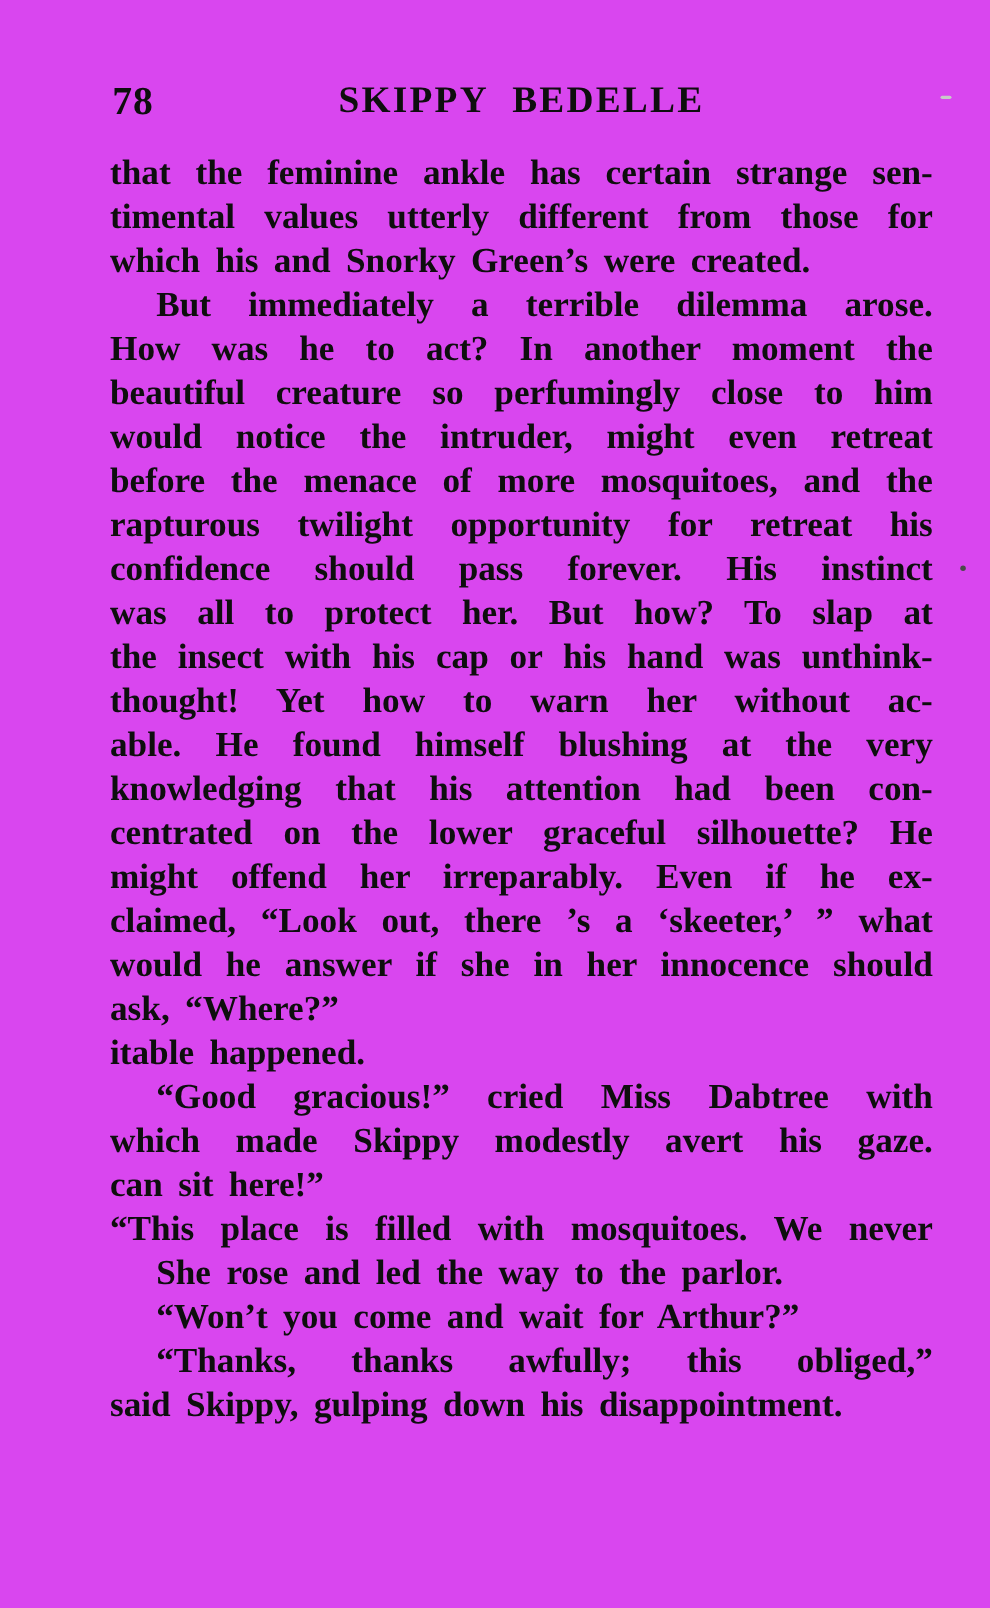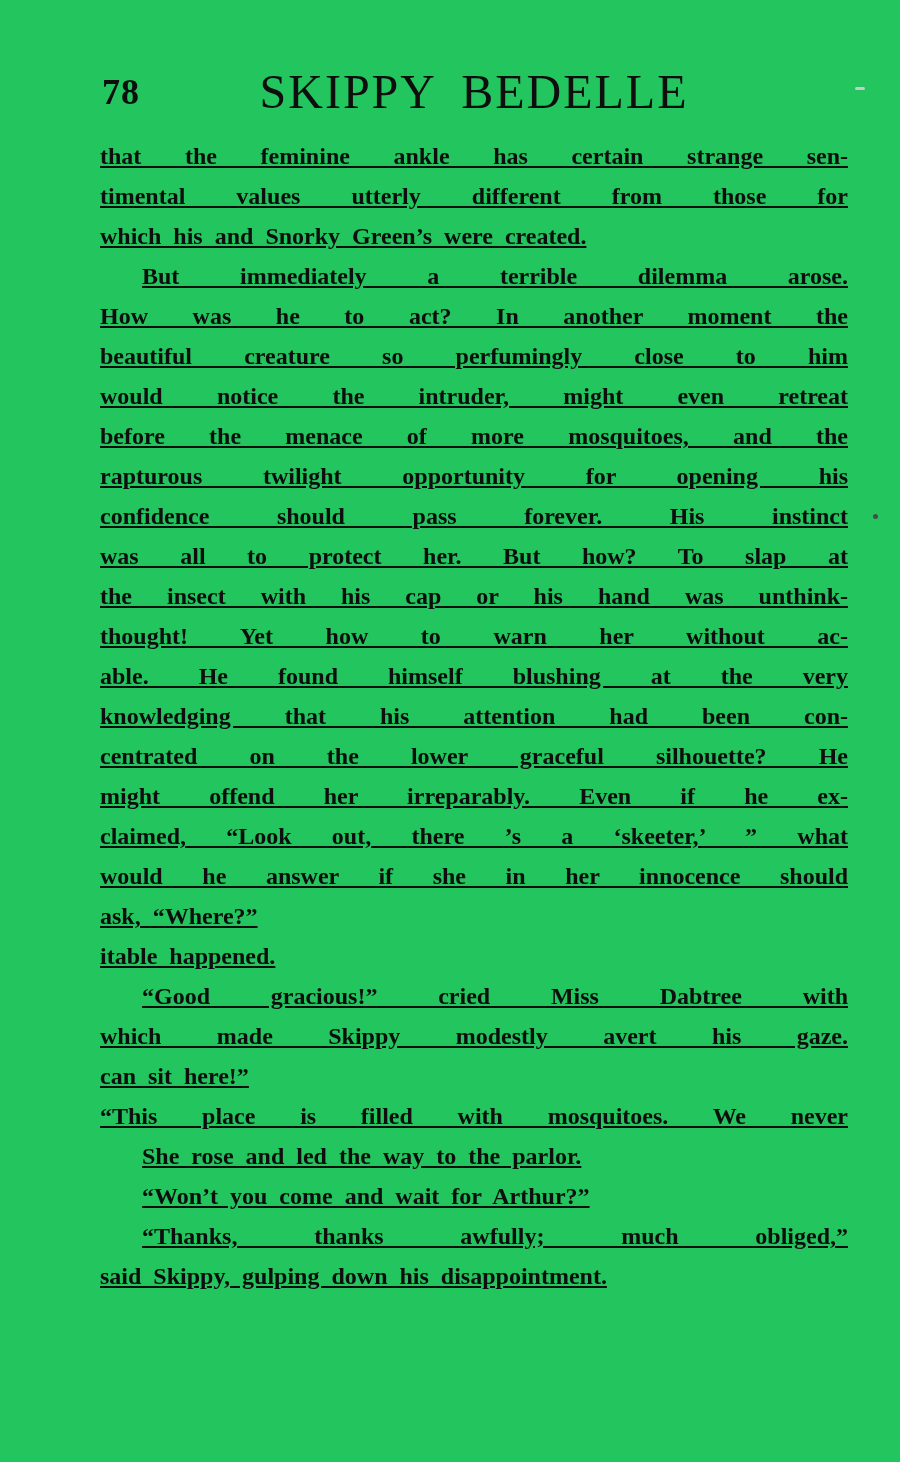--- a/index.html
+++ b/index.html
@@ -6,56 +6,55 @@
   body {
     width: 900px; height: 1462px;
     background: #ffffff;
     position: relative;
     overflow: hidden;
     font-family: "Liberation Serif", serif;
     -webkit-font-smoothing: antialiased;
   }
   .page {
     position: absolute; inset: 0;
-    background: #22c55e;
+    background: #d946ef;
     color: #0e0e0e;
   }
   .running-header {
     position: absolute;
     left: 100px; top: 70px;
     width: 748px; height: 46px;
   }
   .page-number {
     position: absolute; left: 2px; top: 0;
     font-size: 36px; line-height: 44px;
     font-weight: 700;
     letter-spacing: 1px;
   }
   .head-title {
     width: 100%;
     text-align: center;
-    font-size: 48px; line-height: 44px;
-    font-weight: 400;
+    font-size: 34px; line-height: 44px;
+    font-weight: 700;
     letter-spacing: 2px;
     word-spacing: 12px;
     white-space: nowrap;
   }
   .body-text {
     position: absolute;
     left: 100px; top: 136px;
     width: 748px;
   }
   .ln {
-    font-size: 24px;
+    font-size: 32px;
     line-height: 40px;
     font-weight: 700;
     height: 40px;
     overflow: visible;
     word-spacing: 2px;
-    text-decoration: underline;
   }
   .j { text-align: justify; text-align-last: justify; }
   .i { text-indent: 42px; }
   .pl { word-spacing: 6px; }
   .speck {
     position: absolute;
     background: #4a4a4a;
     border-radius: 50%;
   }
   .speck-1 { left: 873px; top: 514px; width: 5px; height: 5px; }
@@ -73,39 +72,39 @@
 
   <div class="body-text">
     <div class="ln j">that the feminine ankle has certain strange sen-</div>
     <div class="ln j">timental values utterly different from those for</div>
     <div class="ln pl">which his and Snorky Green’s were created.</div>
     <div class="ln j i">But immediately a terrible dilemma arose.</div>
     <div class="ln j">How was he to act?  In another moment the</div>
     <div class="ln j">beautiful creature so perfumingly close to him</div>
     <div class="ln j">would notice the intruder, might even retreat</div>
     <div class="ln j">before the menace of more mosquitoes, and the</div>
-    <div class="ln j">rapturous twilight opportunity for opening his</div>
+    <div class="ln j">rapturous twilight opportunity for retreat his</div>
     <div class="ln j">confidence should pass forever.  His instinct</div>
     <div class="ln j">was all to protect her.  But how?  To slap at</div>
     <div class="ln j">the insect with his cap or his hand was unthink-</div>
     <div class="ln j">thought!  Yet how to warn her without ac-</div>
     <div class="ln j">able.  He found himself blushing at the very</div>
     <div class="ln j">knowledging that his attention had been con-</div>
     <div class="ln j">centrated on the lower graceful silhouette?  He</div>
     <div class="ln j">might offend her irreparably.  Even if he ex-</div>
     <div class="ln j">claimed, “Look out, there ’s a ‘skeeter,’ ” what</div>
     <div class="ln j">would he answer if she in her innocence should</div>
     <div class="ln pl">ask, “Where?”</div>
     <div class="ln pl">itable happened.</div>
     <div class="ln j i">“Good gracious!”  cried Miss Dabtree with</div>
     <div class="ln j">which made Skippy modestly avert his gaze.</div>
     <div class="ln pl">can sit here!”</div>
     <div class="ln j">“This place is filled with mosquitoes.  We never</div>
     <div class="ln pl i">She rose and led the way to the parlor.</div>
     <div class="ln pl i">“Won’t you come and wait for Arthur?”</div>
-    <div class="ln j i">“Thanks, thanks awfully; much obliged,”</div>
+    <div class="ln j i">“Thanks, thanks awfully; this obliged,”</div>
     <div class="ln pl">said Skippy, gulping down his disappointment.</div>
   </div>
 
   <div class="speck speck-1"></div>
   <div class="speck speck-2"></div>
 
 </div>
 
 </body></html>

